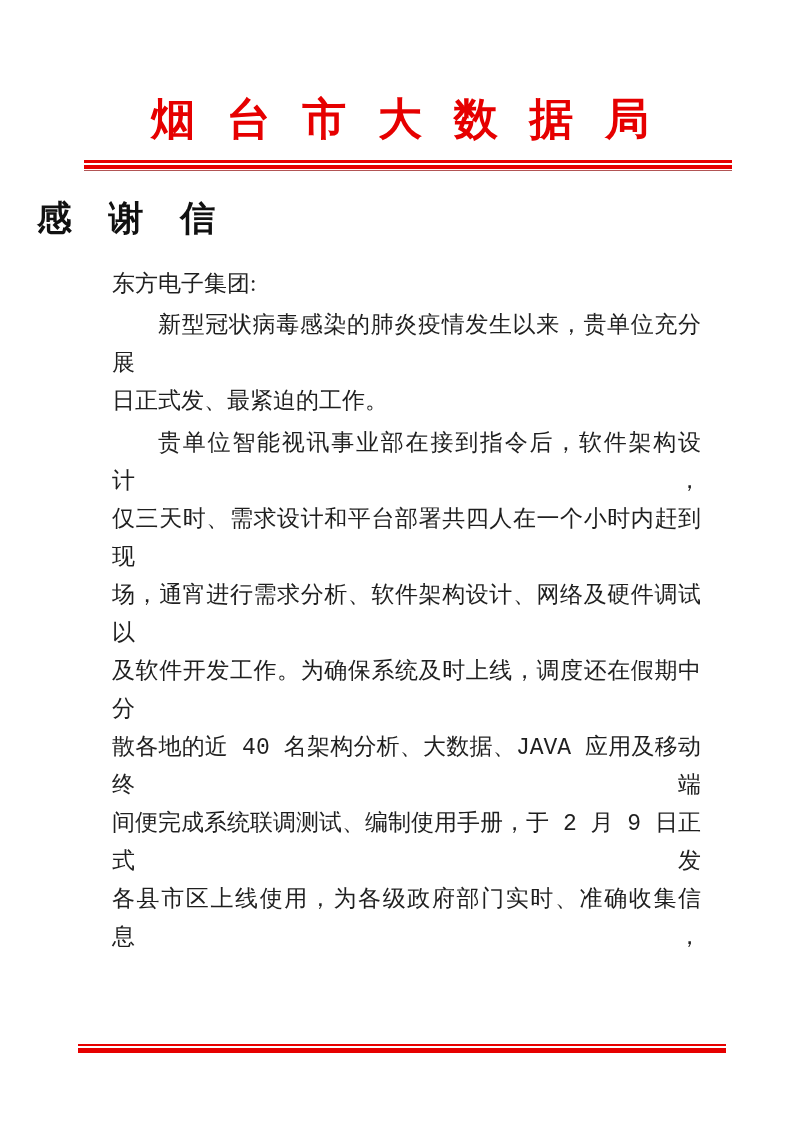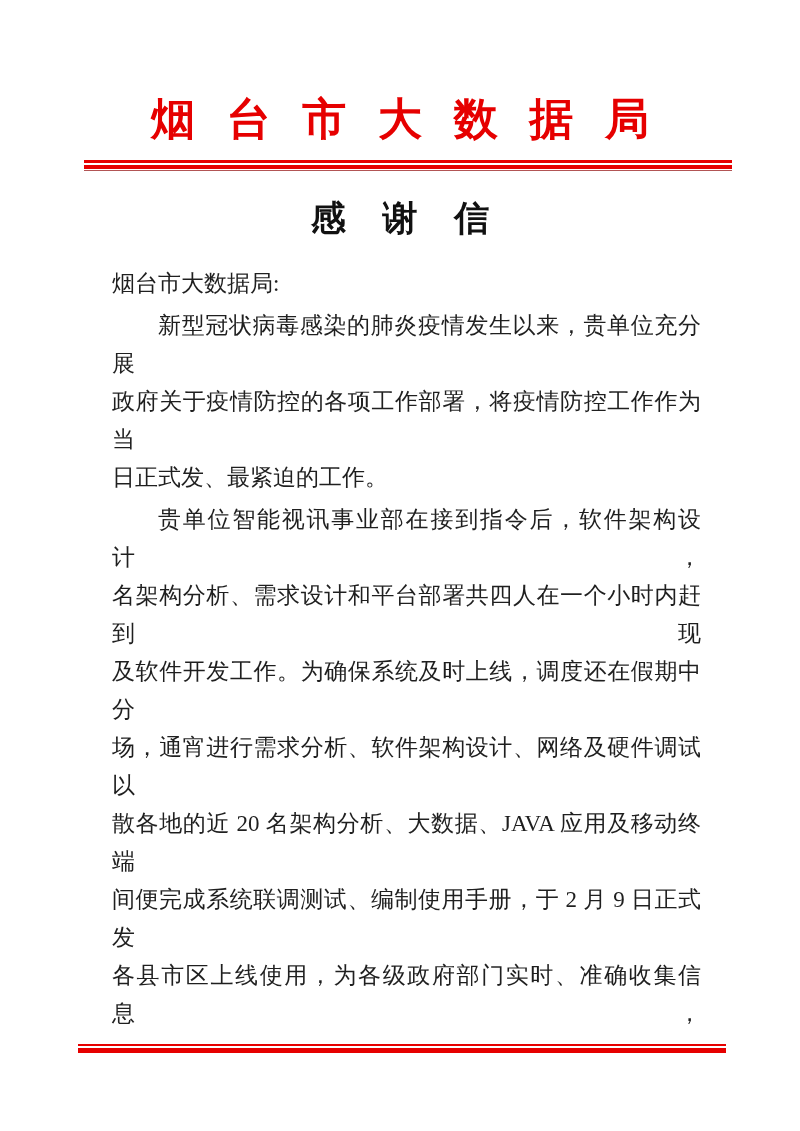--- a/index.html
+++ b/index.html
@@ -29,39 +29,39 @@
   .rule { margin-left: 84px; width: 648px; }
   .rule-top { margin-top: 14px; }
   .rule-top .r1 { height: 3px; background: #e60000; }
   .rule-top .g1 { height: 2px; background: #ffffff; }
   .rule-top .r2 { height: 4px; background: #e60000; }
   .rule-top .g2 { height: 1px; background: #ffffff; }
   .rule-top .r3 { height: 1px; background: #b25555; }
   
   .doc-title {
     margin-top: 26px;
-    text-align: center;
+    text-align: left;
     font-size: 35px;
     line-height: 44px;
     font-weight: bold;
     color: #111111;
     letter-spacing: 1.05em;
     text-indent: 1.05em;
     white-space: nowrap;
   }
   
   .body-text {
     margin-top: 24px;
     margin-left: 112px;
     width: 589px;
     font-size: 23px;
     line-height: 38px;
     color: #1f1f1f;
   }
-  .para { margin-top: 4px; }
+  .para { margin-top: 4px; font-family: Liberation Mono, monospace; }
   .line {
     text-align: justify;
     text-align-last: justify;
   }
   .line.indent { text-indent: 2em; }
   .line.last { text-align-last: left; }
   
   .rule-bottom {
     position: absolute;
     top: 1038px;
@@ -84,34 +84,33 @@
     <div class="g1"></div>
     <div class="r2"></div>
     <div class="g2"></div>
     <div class="r3"></div>
   </div>
 
   <div class="doc-title">感谢信</div>
 
   <div class="body-text">
 
-    <div class="line last">烟台市大数据局:</div>
+    <div class="line last">东方电子集团:</div>
 
     <div class="para">
       <div class="line indent">新型冠状病毒感染的肺炎疫情发生以来，贵单位充分展</div>
-      <div class="line">政府关于疫情防控的各项工作部署，将疫情防控工作作为当</div>
       <div class="line last">日正式发、最紧迫的工作。</div>
     </div>
 
     <div class="para">
       <div class="line indent">贵单位智能视讯事业部在接到指令后，软件架构设计，</div>
-      <div class="line">名架构分析、需求设计和平台部署共四人在一个小时内赶到现</div>
+      <div class="line">仅三天时、需求设计和平台部署共四人在一个小时内赶到现</div>
+      <div class="line">场，通宵进行需求分析、软件架构设计、网络及硬件调试以</div>
       <div class="line">及软件开发工作。为确保系统及时上线，调度还在假期中分</div>
-      <div class="line">场，通宵进行需求分析、软件架构设计、网络及硬件调试以</div>
-      <div class="line">散各地的近 20 名架构分析、大数据、JAVA 应用及移动终端</div>
+      <div class="line">散各地的近 40 名架构分析、大数据、JAVA 应用及移动终端</div>
       <div class="line">间便完成系统联调测试、编制使用手册，于 2 月 9 日正式发</div>
       <div class="line">各县市区上线使用，为各级政府部门实时、准确收集信息，</div>
 
     </div>
 
   </div>
 
   <div class="rule-bottom">
     <div class="r1"></div>
     <div class="g1"></div>

